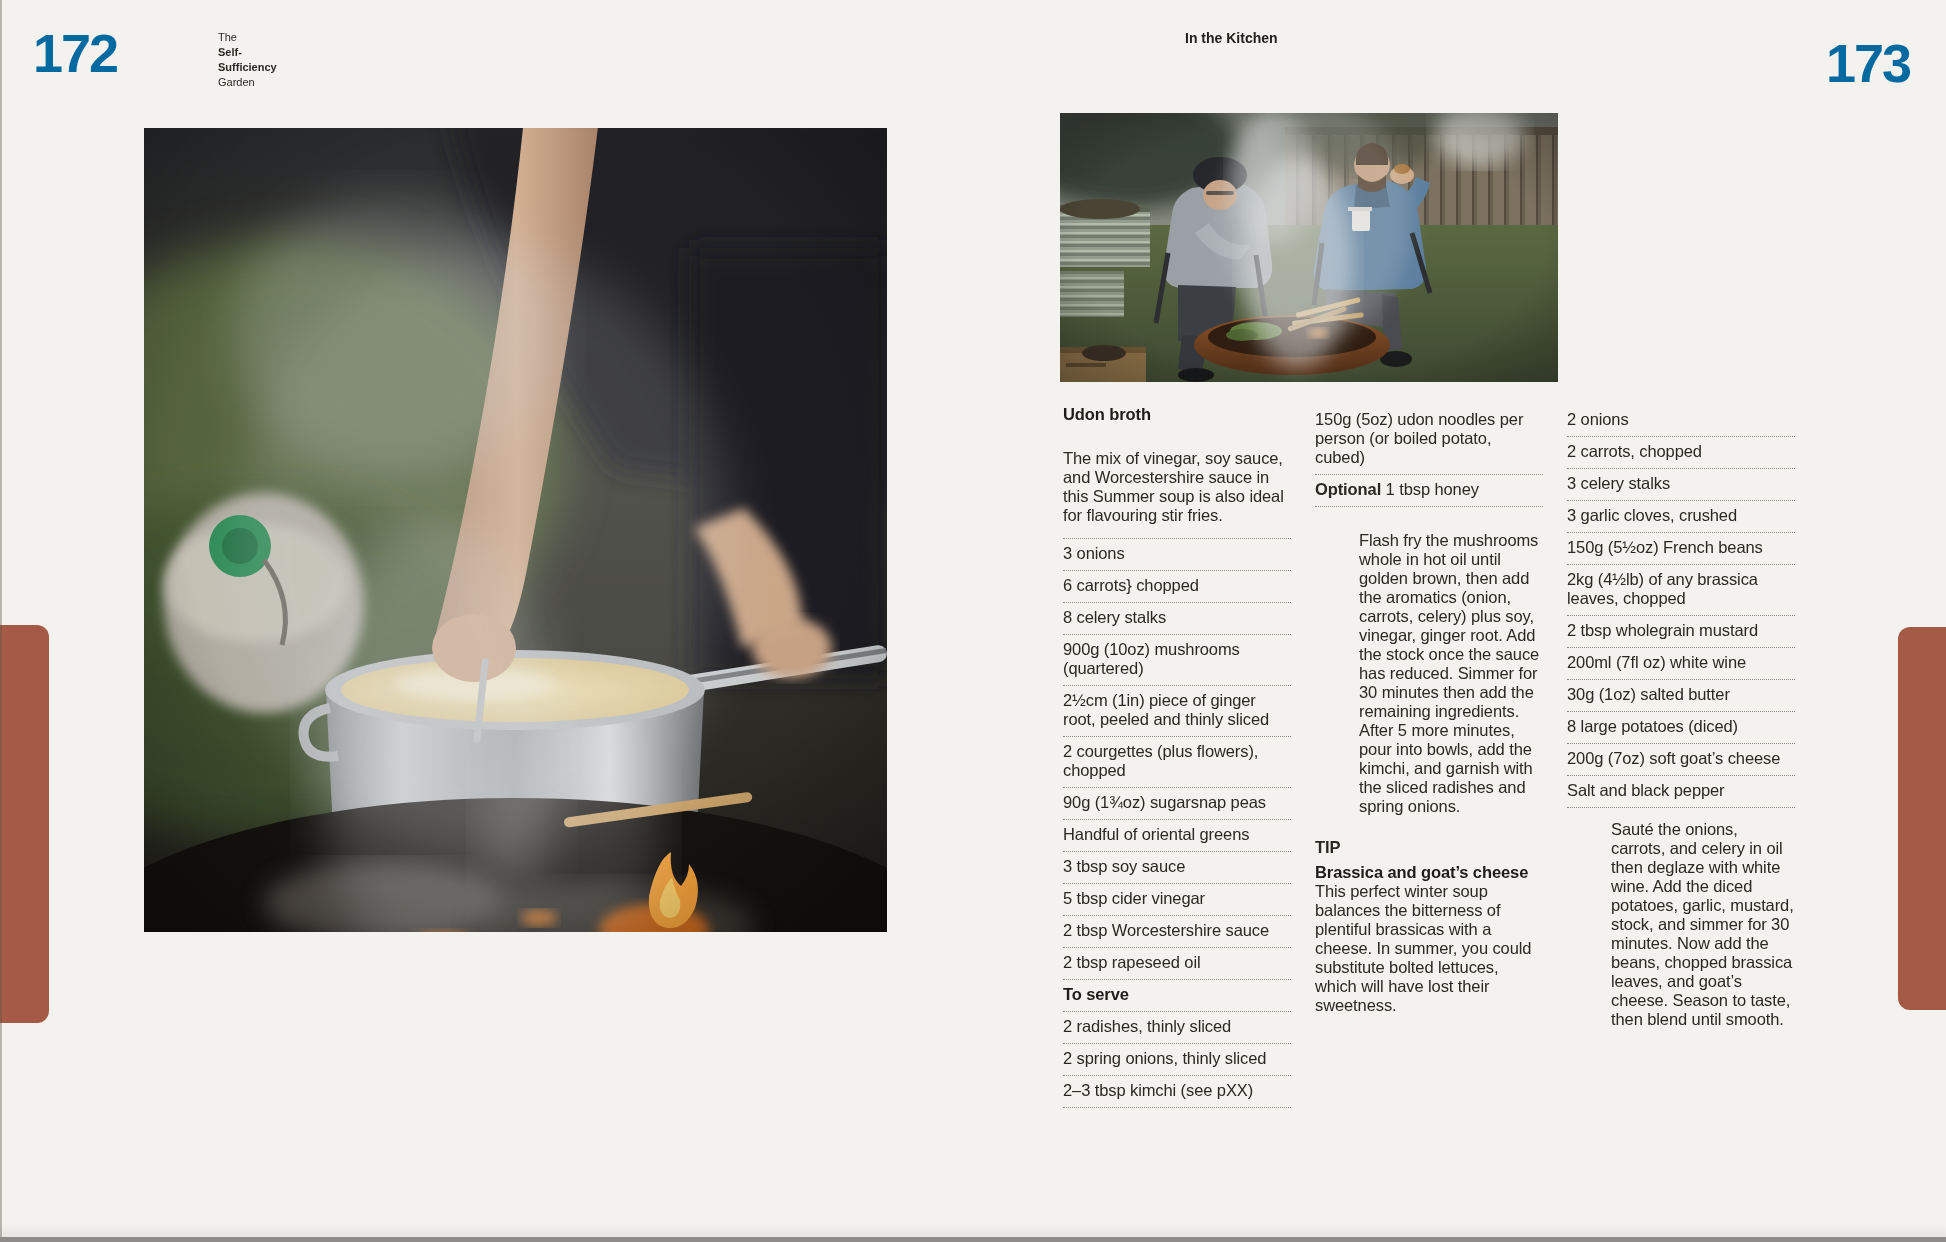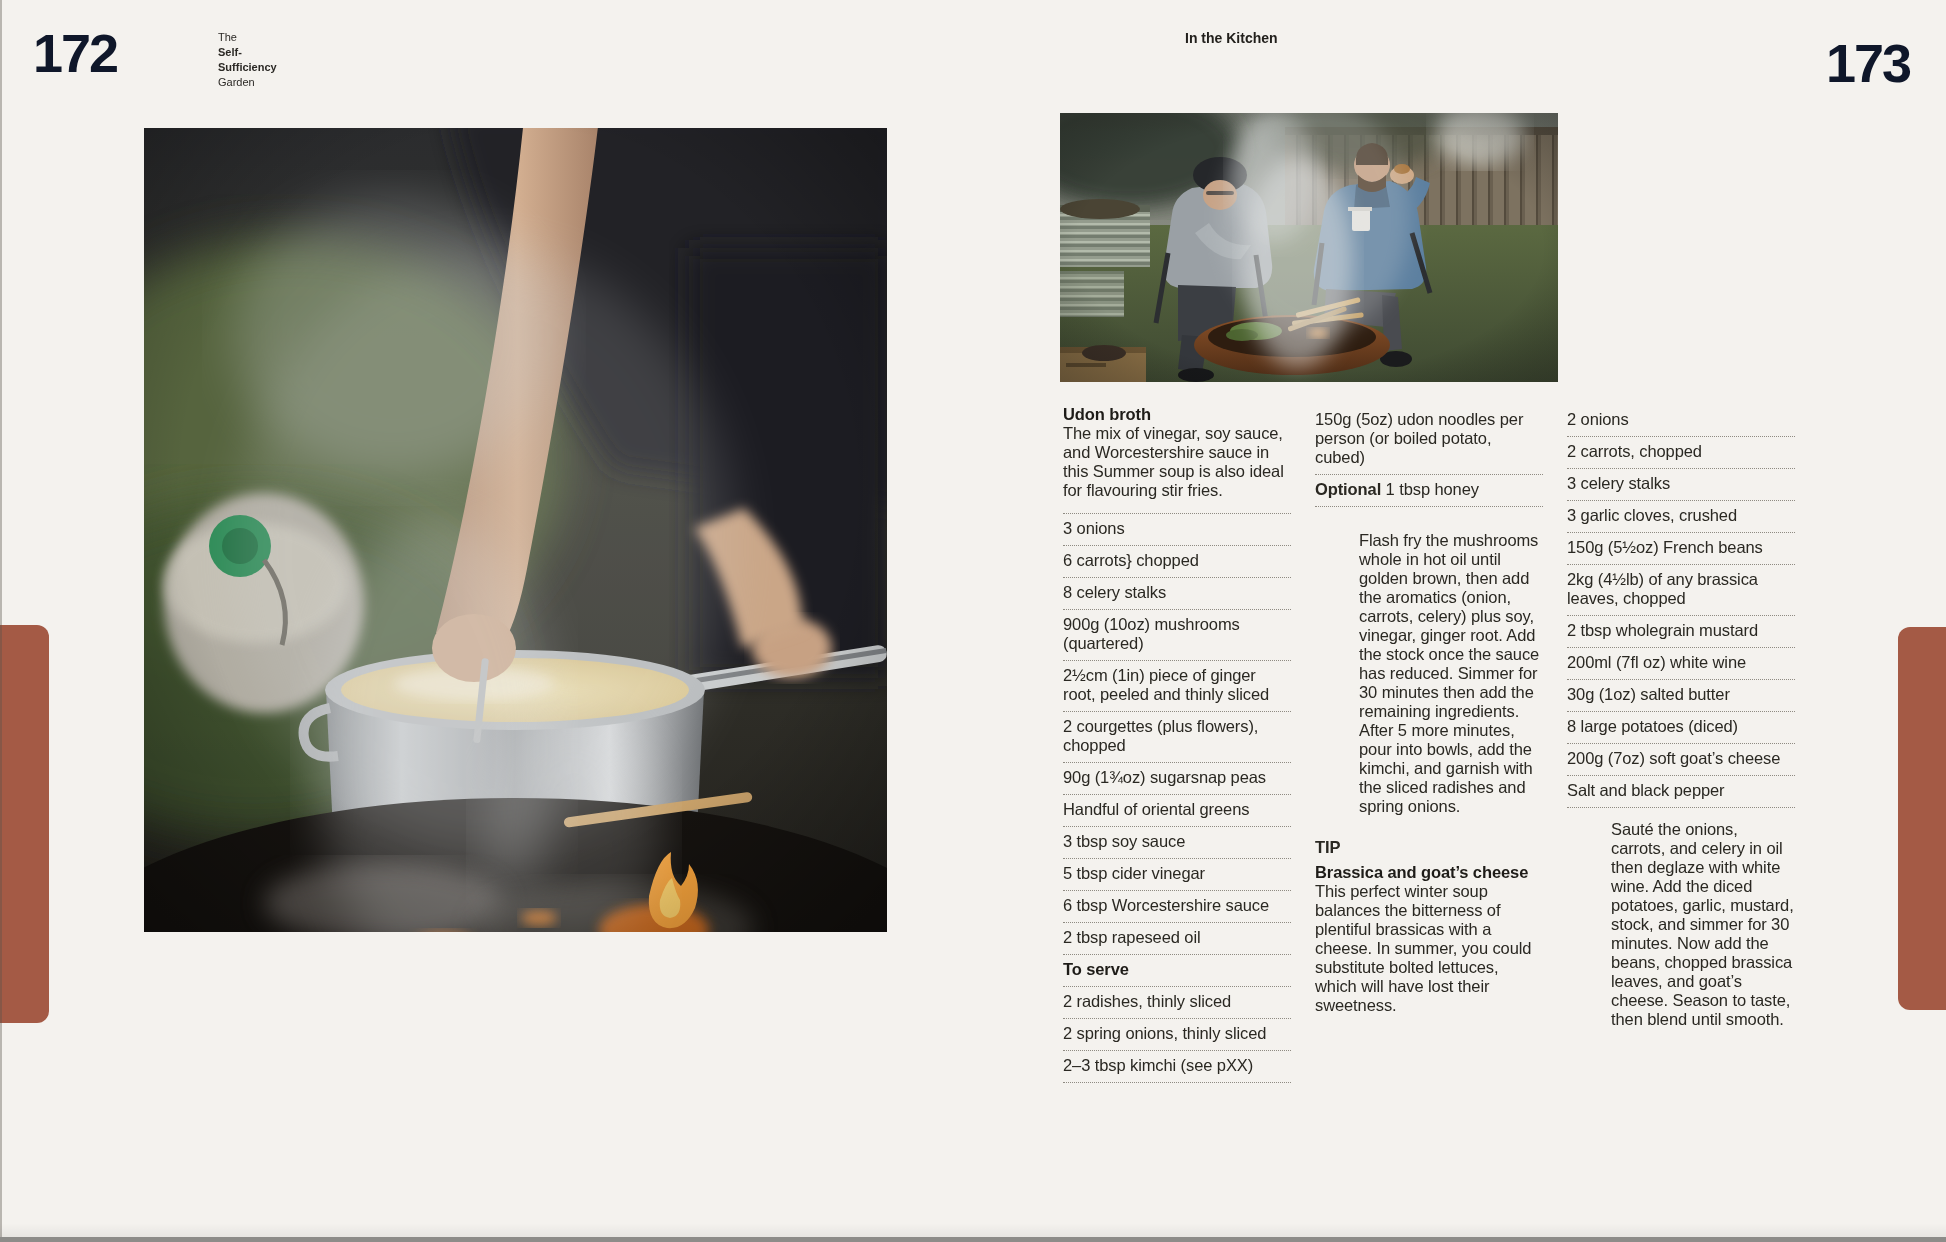--- a/index.html
+++ b/index.html
@@ -3,21 +3,21 @@
 <meta charset="utf-8">
 <style>
   * { margin:0; padding:0; box-sizing:border-box; }
   html,body { background:#dddbd7; }
   body { font-family:"Liberation Sans","DejaVu Sans",sans-serif; }
   #spread {
     position:relative; width:1946px; height:1242px;
     background:#f4f2ee; overflow:hidden; color:#26241f;
   }
   
-  .pageno { position:absolute; font-size:54px; font-weight:700; letter-spacing:-2px; color:#0f172a; }
+  .pageno { position:absolute; font-size:54px; font-weight:700; letter-spacing:-2px; color:#0369a1; }
   #pageno-left  { left:33px;  top:22px; }
   #pageno-right { right:36px; top:32px; }
   .booktitle { position:absolute; left:218px; top:30px; font-size:11px; line-height:15px; color:#2b2925; }
   .booktitle .b { font-weight:700; }
   #running-head { position:absolute; left:1185px; top:30px; font-size:14px; font-weight:700; color:#22201c; }
   
   #left-edge-line { position:absolute; left:0; top:0; width:2px; height:1242px; background:rgba(90,84,76,.38); z-index:6; }
   #bottom-strip { position:absolute; left:0; bottom:0; width:100%; height:5px; background:#8d8c89; z-index:6; }
   #bottom-shade { position:absolute; left:0; bottom:5px; width:100%; height:14px;
      background:linear-gradient(180deg, rgba(0,0,0,0), rgba(0,0,0,.05)); z-index:5; }
@@ -29,21 +29,21 @@
   .photo { position:absolute; overflow:hidden; }
   #photo-left  { left:144px;  top:128px; width:743px; height:804px; }
   #photo-right { left:1060px; top:113px; width:498px; height:269px; }
   .photo svg { display:block; width:100%; height:100%; }
   
   .col { position:absolute; top:405px; width:228px; font-size:16.5px; line-height:19px; color:#2a2822; letter-spacing:-0.1px; }
   #col-1 { left:1063px; }
   #col-2 { left:1315px; }
   #col-3 { left:1567px; }
   .rhead { font-weight:700; color:#1e1c18; }
-  .intro { margin-bottom:13px; }
+  .intro { margin-bottom:13px;margin-top:25px; }
   .inglist { }
   .inglist.topline { border-top:1px dotted #8f8b82; }
   .ing-row { padding:5px 0 7px; border-bottom:1px dotted #8f8b82; }
   .ing-row .b { font-weight:700; }
   .method { margin-top:24px;margin-left:44px; }
   .tip-label { margin-top:22px; font-weight:700; }
   .tip-text { font-style:italic; }
   .sub2 { margin-top:6px; }
 </style>
 </head>
@@ -259,21 +259,21 @@
         <div class="ing-row">3 onions</div>
         <div class="ing-row">6 carrots} chopped</div>
         <div class="ing-row">8 celery stalks</div>
         <div class="ing-row">900g (10oz) mushrooms (quartered)</div>
         <div class="ing-row">2½cm (1in) piece of ginger root, peeled and thinly sliced</div>
         <div class="ing-row">2 courgettes (plus flowers), chopped</div>
         <div class="ing-row">90g (1¾oz) sugarsnap peas</div>
         <div class="ing-row">Handful of oriental greens</div>
         <div class="ing-row">3 tbsp soy sauce</div>
         <div class="ing-row">5 tbsp cider vinegar</div>
-        <div class="ing-row">6 tbsp Worcestershire sauce</div>
+        <div class="ing-row">2 tbsp Worcestershire sauce</div>
         <div class="ing-row">2 tbsp rapeseed oil</div>
       </div>
     <div class="ing-row rhead">To serve</div>
     <div class="inglist">
         <div class="ing-row">2 radishes, thinly sliced</div>
         <div class="ing-row">2 spring onions, thinly sliced</div>
         <div class="ing-row">2–3 tbsp kimchi (see pXX)</div>
       </div>
   </div>
 

